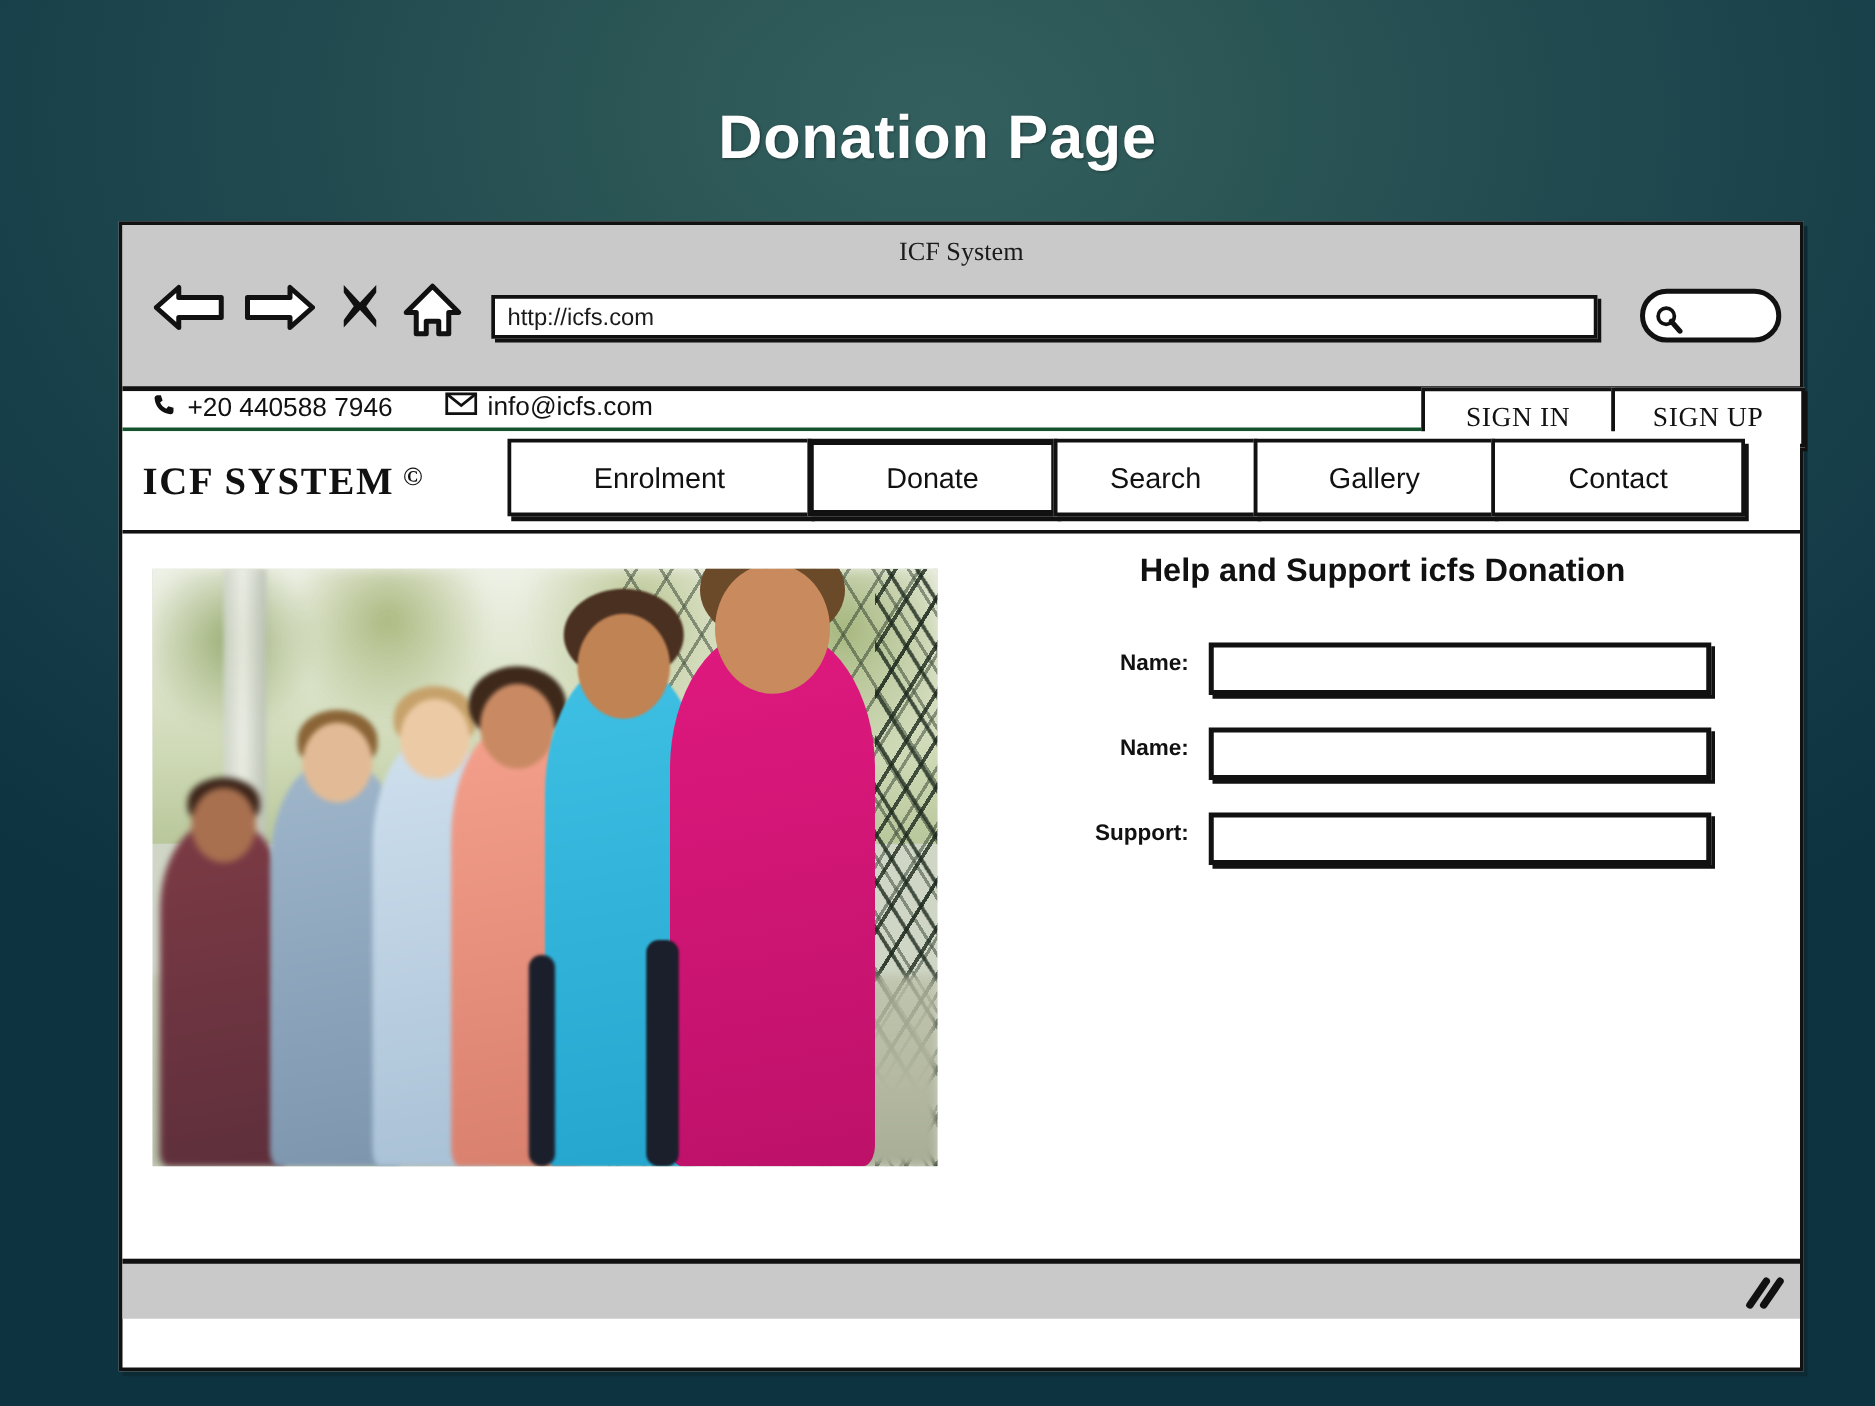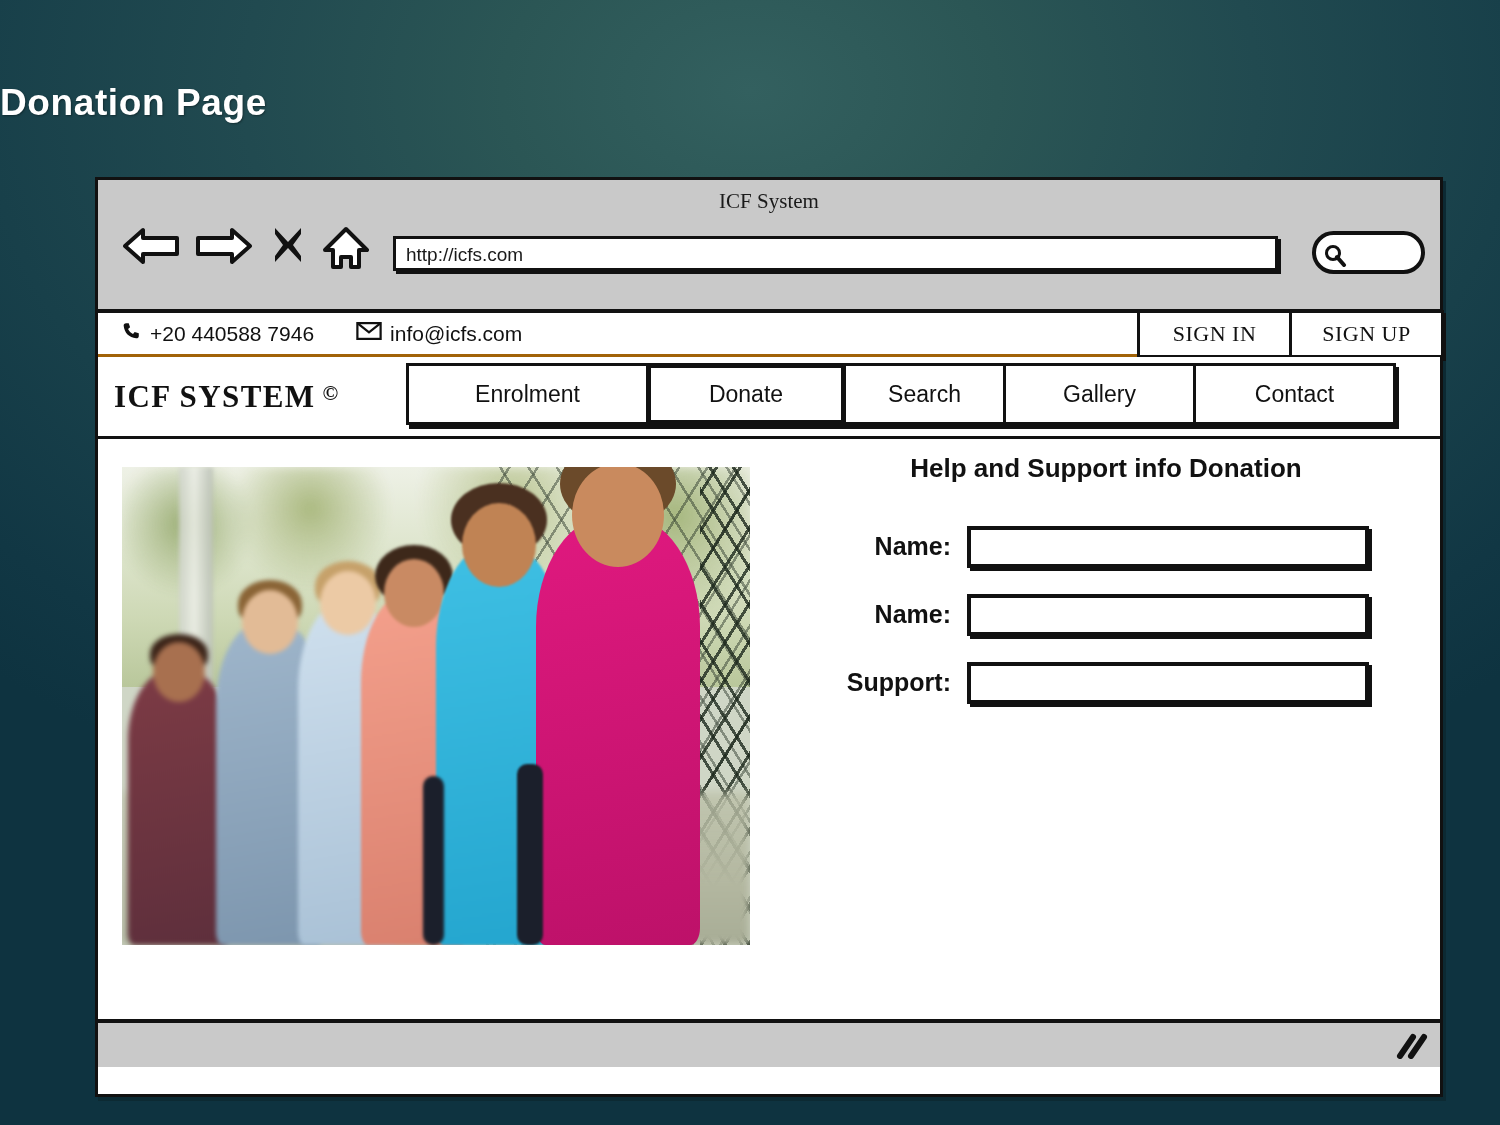--- a/index.html
+++ b/index.html
@@ -16,22 +16,23 @@
                 #33605f 0%, #2b5655 22%, #214a50 45%, #18404a 68%, #113744 88%, #0e3340 100%);
     position: relative;
   }
 
   
   #slide-title {
     position: absolute;
     top: 82px;
     left: 0;
     width: 1500px;
+    text-align: center;
     color: #ffffff;
-    font-size: 37px;
+    font-size: 49px;
     font-weight: bold;
     letter-spacing: 0.6px;
     text-shadow: 1px 1px 2px rgba(0,0,0,0.35);
   }
 
   
   #browser-window {
     position: absolute;
     left: 95px;
     top: 177px;
@@ -96,25 +97,25 @@
   }
   #browser-search-icon {
     position: absolute;
     left: 7px;
     top: 8px;
   }
 
   
   #contact-bar {
     position: relative;
-    height: 44px;
-    background: #fff;
-    border-bottom: 3px solid #a16207;
-    display: flex;
-    align-items: center;
+    height: 32px;
+    background: #fff;
+    border-bottom: 3px solid #14532d;
+    display: flex;
+    align-items: flex-start;
   }
   #contact-phone, #contact-email {
     display: flex;
     align-items: center;
     gap: 8px;
     font-size: 21px;
     color: #111;
     font-family: "Liberation Sans", sans-serif;
   }
   #contact-phone { margin-left: 22px; }
@@ -276,21 +277,21 @@
   .field-row {
     display: flex;
     align-items: flex-start;
     margin-bottom: 26px;
   }
   .field-label {
     width: 205px;
     text-align: right;
     padding-right: 16px;
     padding-top: 6px;
-    font-size: 25px;
+    font-size: 18px;
     font-weight: bold;
     color: #111;
     font-family: "Liberation Sans", sans-serif;
   }
   .field-box {
     width: 402px;
     height: 42px;
     background: #fff;
     border: 4px solid #111;
     box-shadow: 3px 3px 0 #111;
@@ -452,21 +453,21 @@
         <div class="pack" style="left:-10%;"></div>
         </div>
       <div class="kid" id="kid6">
           <div class="hair"></div>
           <div class="head"></div>
         <div class="pack" style="left:-12%;"></div>
         </div>
     </div>
 
     <form id="donation-form">
-      <div id="form-heading">Help and Support info Donation</div>
+      <div id="form-heading">Help and Support icfs Donation</div>
 
       <div class="field-row">
         <div class="field-label">Name:</div>
         <div class="field-box" title=""></div>
       </div>
 
       <div class="field-row">
         <div class="field-label">Name:</div>
         <div class="field-box" title=""></div>
       </div>

